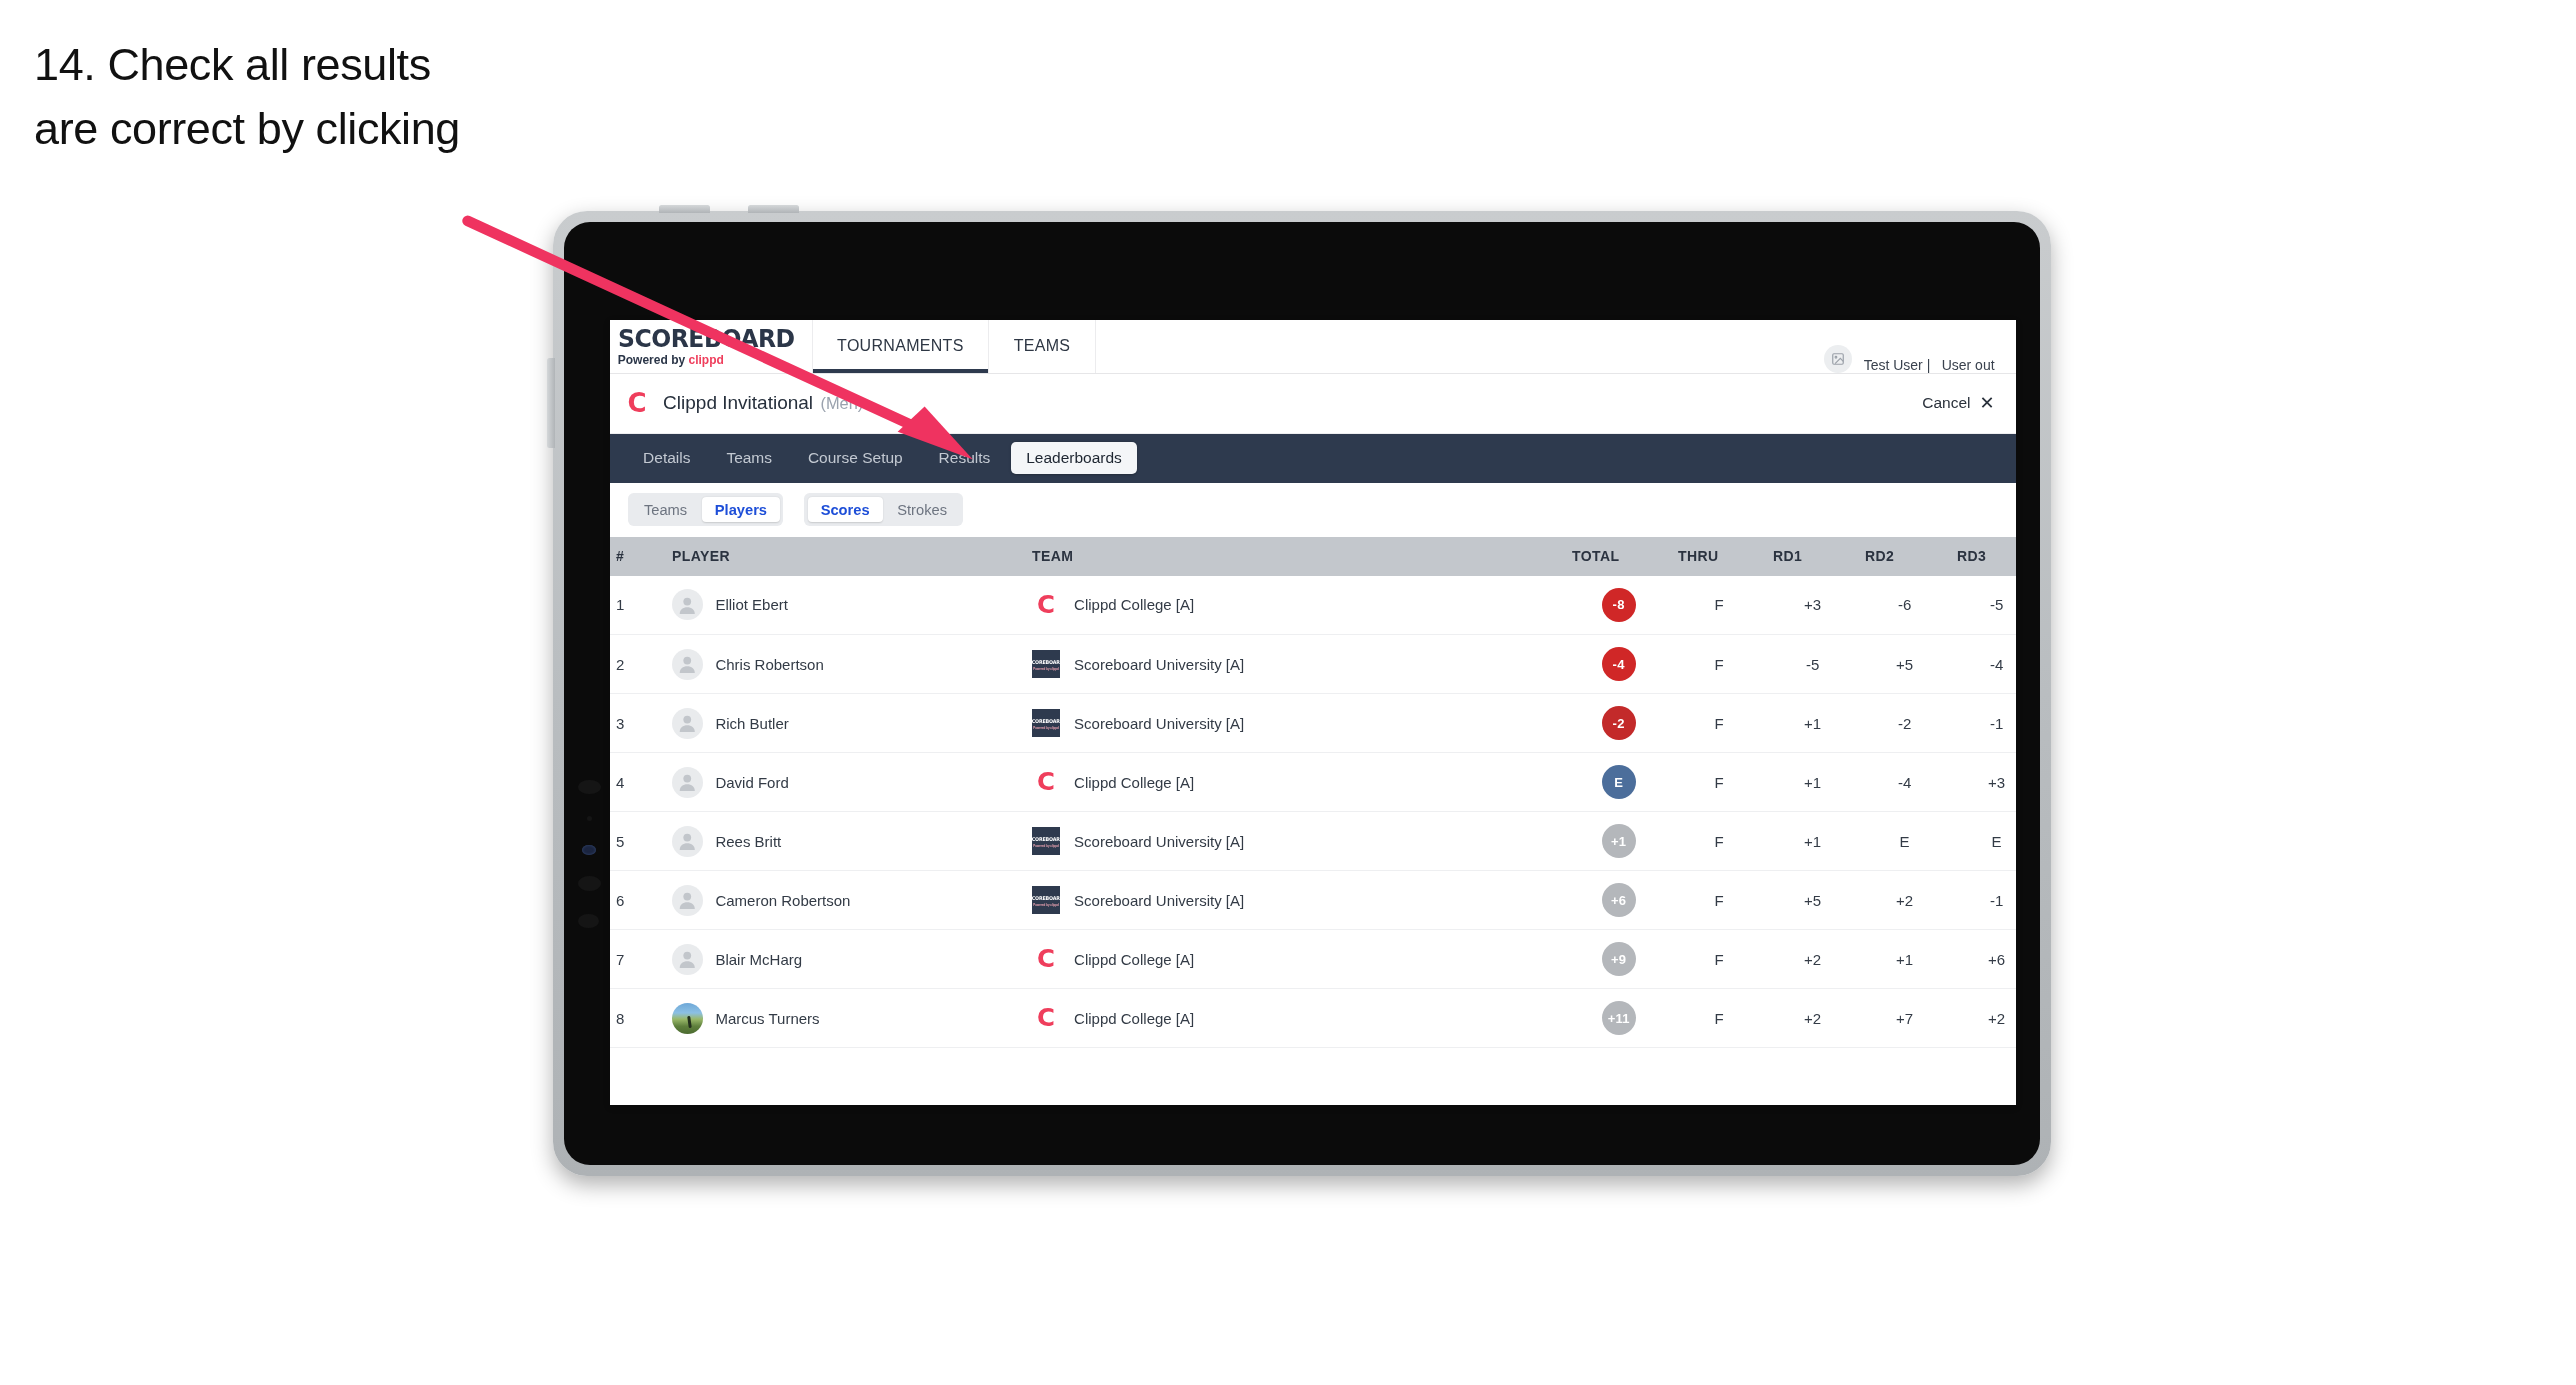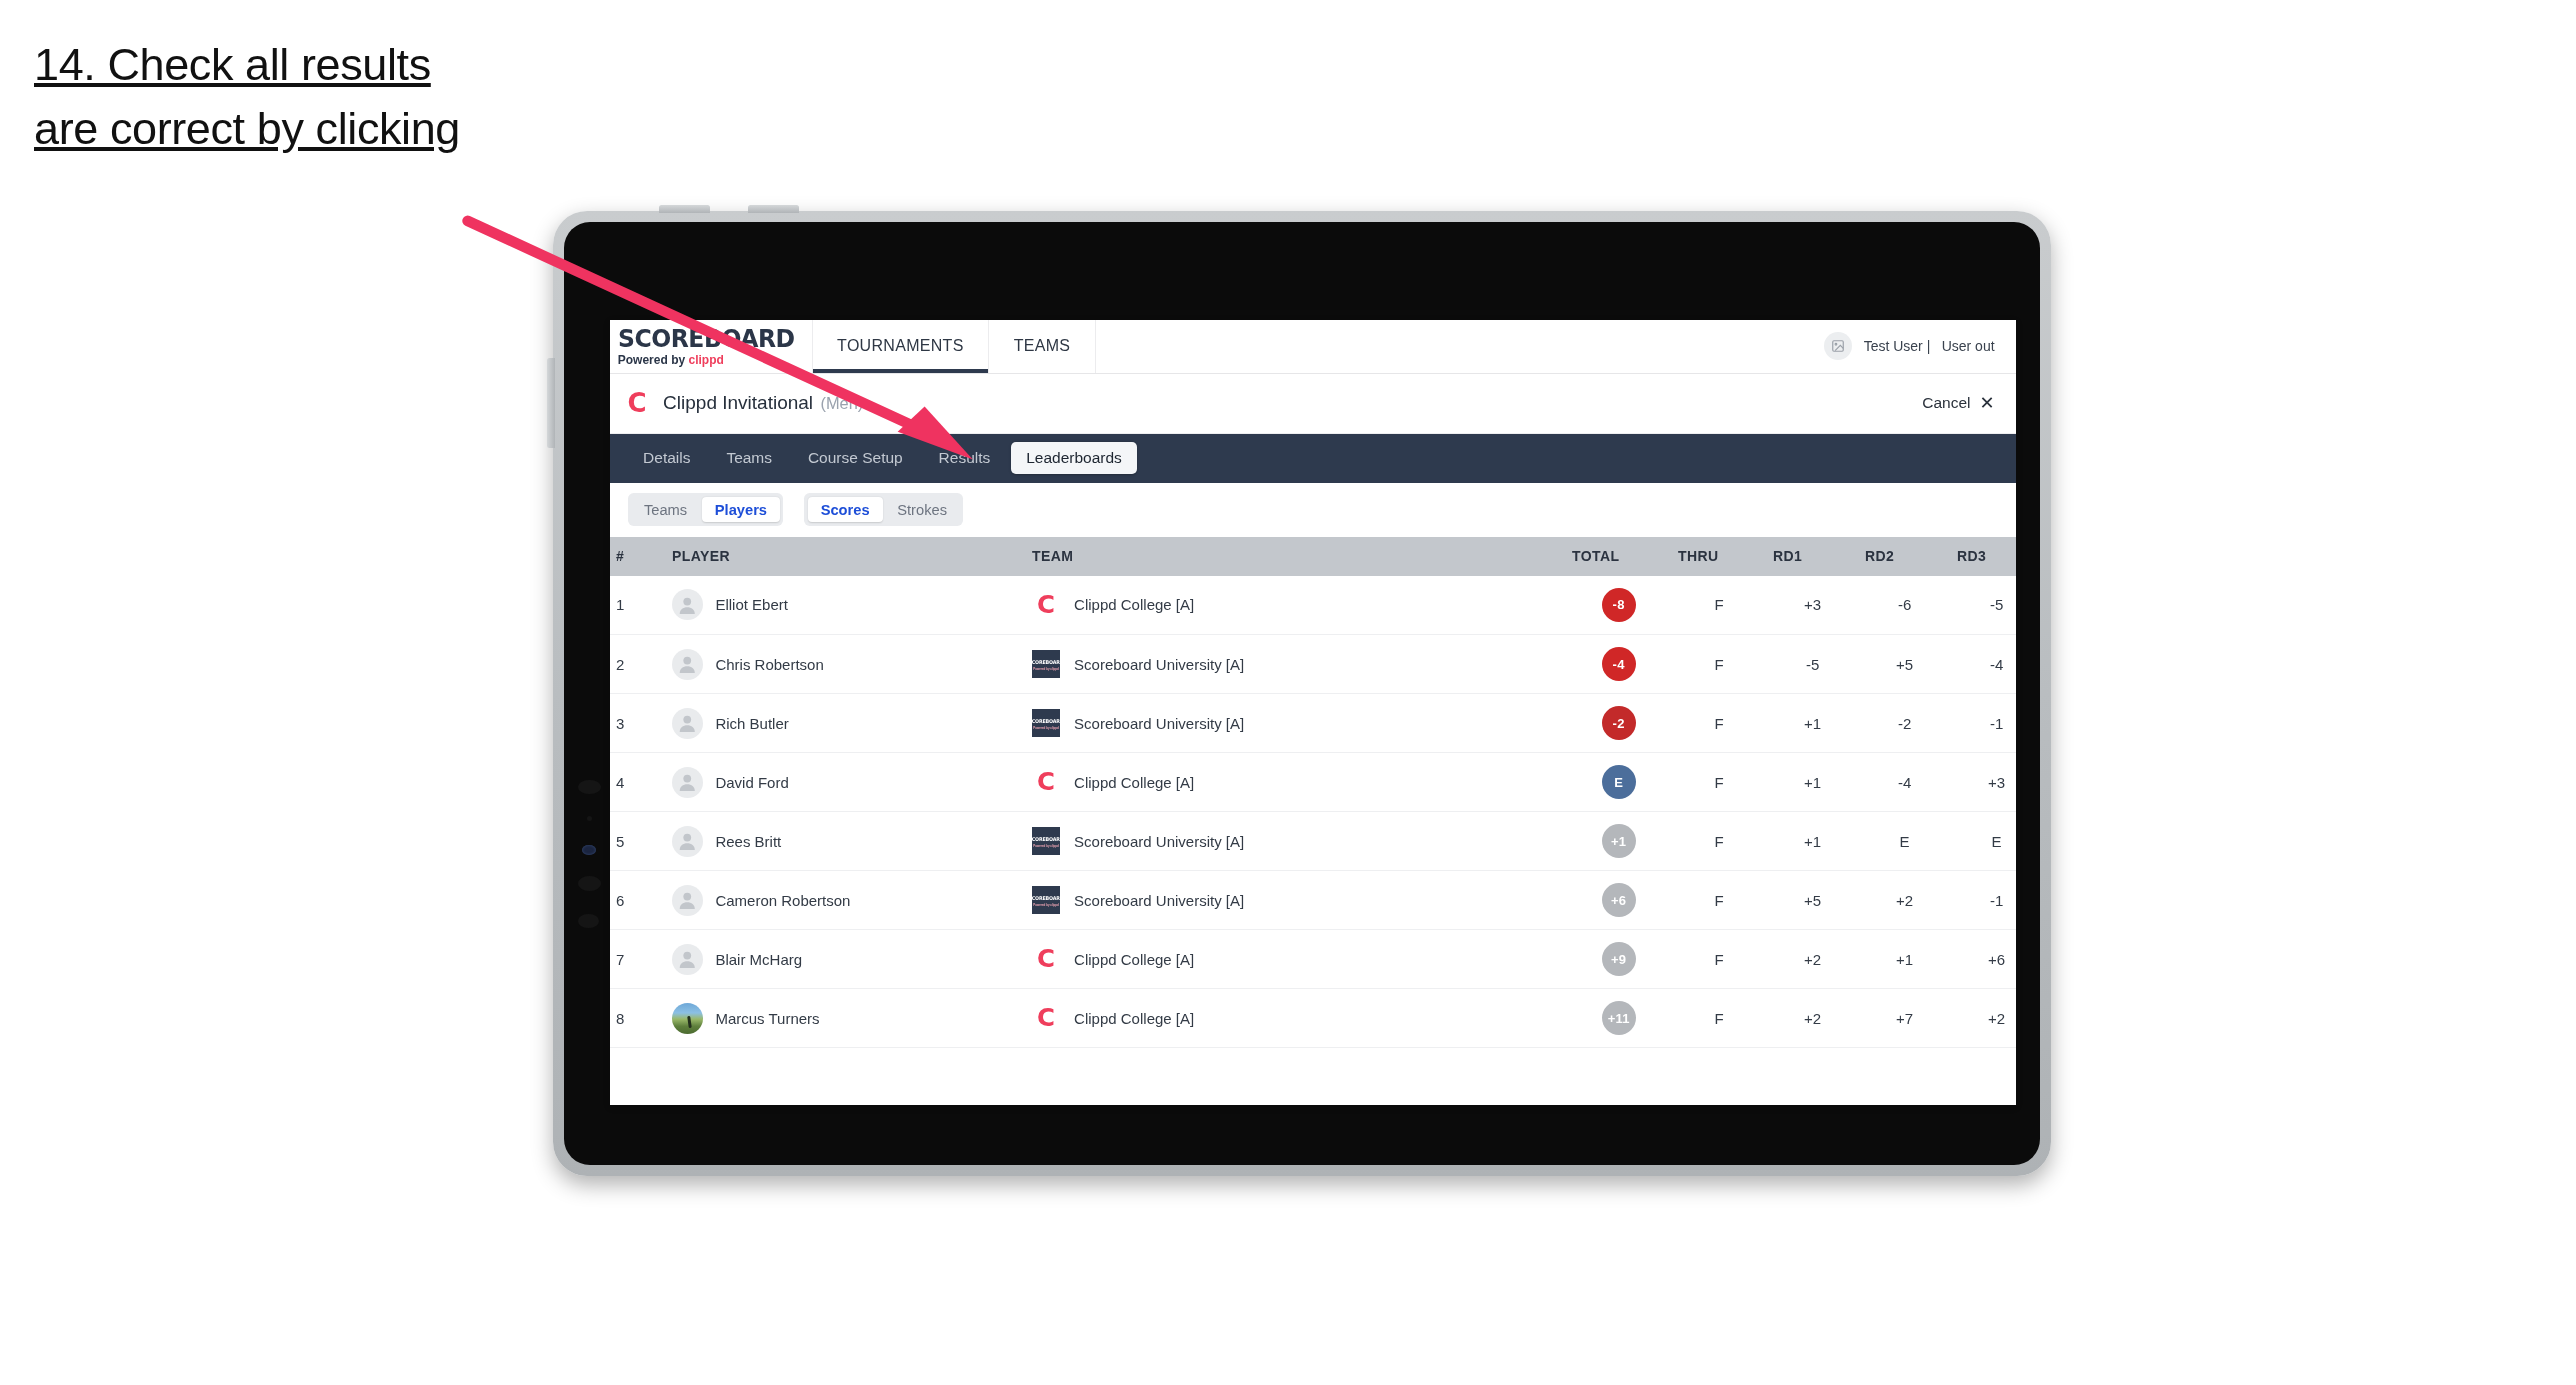--- a/index.html
+++ b/index.html
@@ -17,21 +17,20 @@
   
   .instruction {
     position: absolute;
     left: 34px; top: 33px;
     width: 638px;
     font-size: 45px;
     line-height: 1.42;
     color: #111111;
     font-weight: 400;
     letter-spacing: -0.4px;
-    text-decoration: underline;
   }
   .instruction .strong { font-weight: 700; }
 
   
   .arrow-svg { position: absolute; left: 0; top: 0; width: 2576px; height: 1386px; pointer-events: none; z-index: 60; }
 
   
   .tablet {
     position: absolute;
     left: 553px; top: 211px;
@@ -127,21 +126,21 @@
     cursor: pointer;
   }
   .topnav-item.active::after {
     content: "";
     position: absolute; left: 0; right: 0; bottom: 0;
     height: 3.3px; background: #2e3a4e;
   }
 
   .topbar-right {
     margin-left: auto;
-    display: flex; align-items: center;
+    display: flex; align-items: flex-end;
     gap: 11.4px;
     padding-right: 21px;
     font-size: 14px;
     color: #3a424e;
   }
   .avatar-circle {
     width: 28px; height: 28px; border-radius: 50%;
     background: #eceef0;
     display: flex; align-items: center; justify-content: center;
     color: #9aa0a8;

